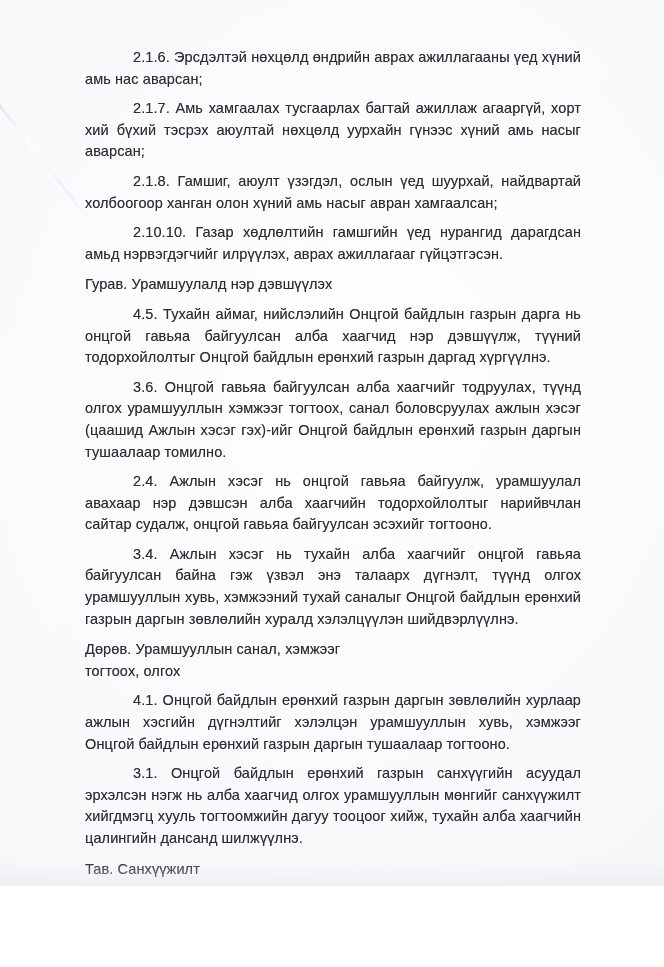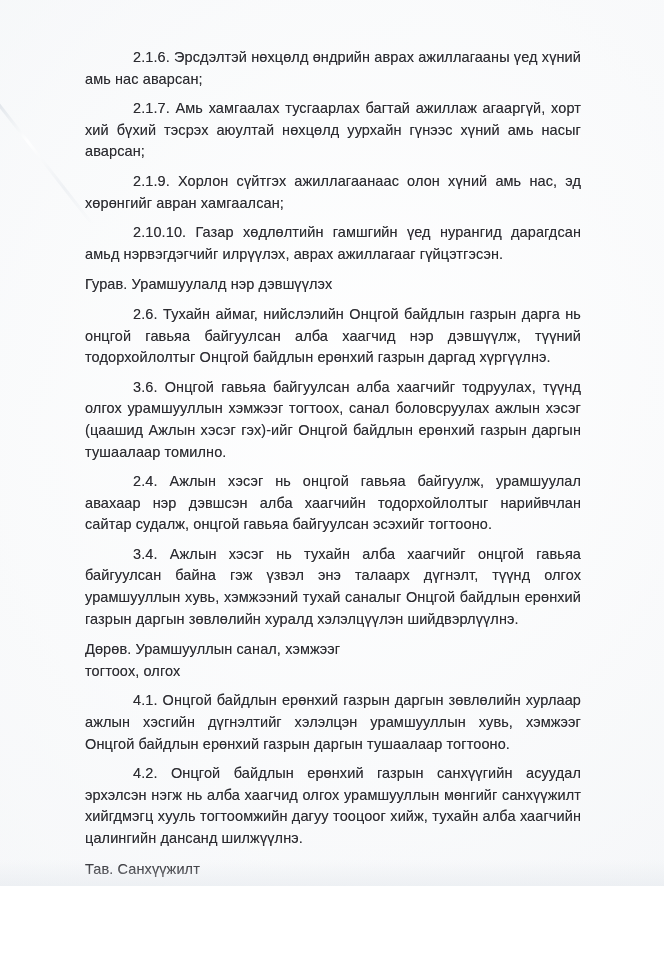--- a/index.html
+++ b/index.html
@@ -69,28 +69,28 @@
   .content p:first-child { margin-top: 0; }
 </style>
 </head>
 <body>
 
 <div class="page">
   <div class="crease"></div>
   <div class="content">
       <p class="para">2.1.6. Эрсдэлтэй нөхцөлд өндрийн аврах ажиллагааны үед хүний амь нас аварсан;</p>
       <p class="para">2.1.7. Амь хамгаалах тусгаарлах багтай ажиллаж агааргүй, хорт хий бүхий тэсрэх аюултай нөхцөлд уурхайн гүнээс хүний амь насыг аварсан;</p>
-      <p class="para">2.1.9. Хорлон сүйтгэх ажиллагаанаас олон хүний амь нас, эд хөрөнгийг авран хамгаалсан;</p>
+      <p class="para">2.1.8. Гамшиг, аюулт үзэгдэл, ослын үед шуурхай, найдвартай холбоогоор ханган олон хүний амь насыг авран хамгаалсан;</p>
       <p class="para">2.10.10. Газар хөдлөлтийн гамшгийн үед нурангид дарагдсан амьд нэрвэгдэгчийг илрүүлэх, аврах ажиллагааг гүйцэтгэсэн.</p>
       <p class="heading">Гурав. Урамшуулалд нэр дэвшүүлэх</p>
-      <p class="para">2.6. Тухайн аймаг, нийслэлийн Онцгой байдлын газрын дарга нь онцгой гавьяа байгуулсан алба хаагчид нэр дэвшүүлж, түүний тодорхойлолтыг Онцгой байдлын ерөнхий газрын даргад хүргүүлнэ.</p>
+      <p class="para">4.5. Тухайн аймаг, нийслэлийн Онцгой байдлын газрын дарга нь онцгой гавьяа байгуулсан алба хаагчид нэр дэвшүүлж, түүний тодорхойлолтыг Онцгой байдлын ерөнхий газрын даргад хүргүүлнэ.</p>
       <p class="para">3.6. Онцгой гавьяа байгуулсан алба хаагчийг тодруулах, түүнд олгох урамшууллын хэмжээг тогтоох, санал боловсруулах ажлын хэсэг (цаашид Ажлын хэсэг гэх)-ийг Онцгой байдлын ерөнхий газрын даргын тушаалаар томилно.</p>
       <p class="para">2.4. Ажлын хэсэг нь онцгой гавьяа байгуулж, урамшуулал авахаар нэр дэвшсэн алба хаагчийн тодорхойлолтыг нарийвчлан сайтар судалж, онцгой гавьяа байгуулсан эсэхийг тогтооно.</p>
       <p class="para">3.4. Ажлын хэсэг нь тухайн алба хаагчийг онцгой гавьяа байгуулсан байна гэж үзвэл энэ талаарх дүгнэлт, түүнд олгох урамшууллын хувь, хэмжээний тухай саналыг Онцгой байдлын ерөнхий газрын даргын зөвлөлийн хуралд хэлэлцүүлэн шийдвэрлүүлнэ.</p>
       <p class="heading">Дөрөв. Урамшууллын санал, хэмжээг
 тогтоох, олгох</p>
       <p class="para">4.1. Онцгой байдлын ерөнхий газрын даргын зөвлөлийн хурлаар ажлын хэсгийн дүгнэлтийг хэлэлцэн урамшууллын хувь, хэмжээг Онцгой байдлын ерөнхий газрын даргын тушаалаар тогтооно.</p>
-      <p class="para">4.2. Онцгой байдлын ерөнхий газрын санхүүгийн асуудал эрхэлсэн нэгж нь алба хаагчид олгох урамшууллын мөнгийг санхүүжилт хийгдмэгц хууль тогтоомжийн дагуу тооцоог хийж, тухайн алба хаагчийн цалингийн дансанд шилжүүлнэ.</p>
+      <p class="para">3.1. Онцгой байдлын ерөнхий газрын санхүүгийн асуудал эрхэлсэн нэгж нь алба хаагчид олгох урамшууллын мөнгийг санхүүжилт хийгдмэгц хууль тогтоомжийн дагуу тооцоог хийж, тухайн алба хаагчийн цалингийн дансанд шилжүүлнэ.</p>
       <p class="heading">Тав. Санхүүжилт</p>
       <p class="para">5.1. Онцгой гавьяа байгуулсан онцгой байдлын байгууллагын алба хаагчдын мөнгөн урамшууллын зардлыг Онцгой байдлын ерөнхий газрын жил бүрийн төсөвт тусган олгоно.</p>
     </div>
   <div class="bottom-shade"></div>
 </div>
 
 </body></html>

